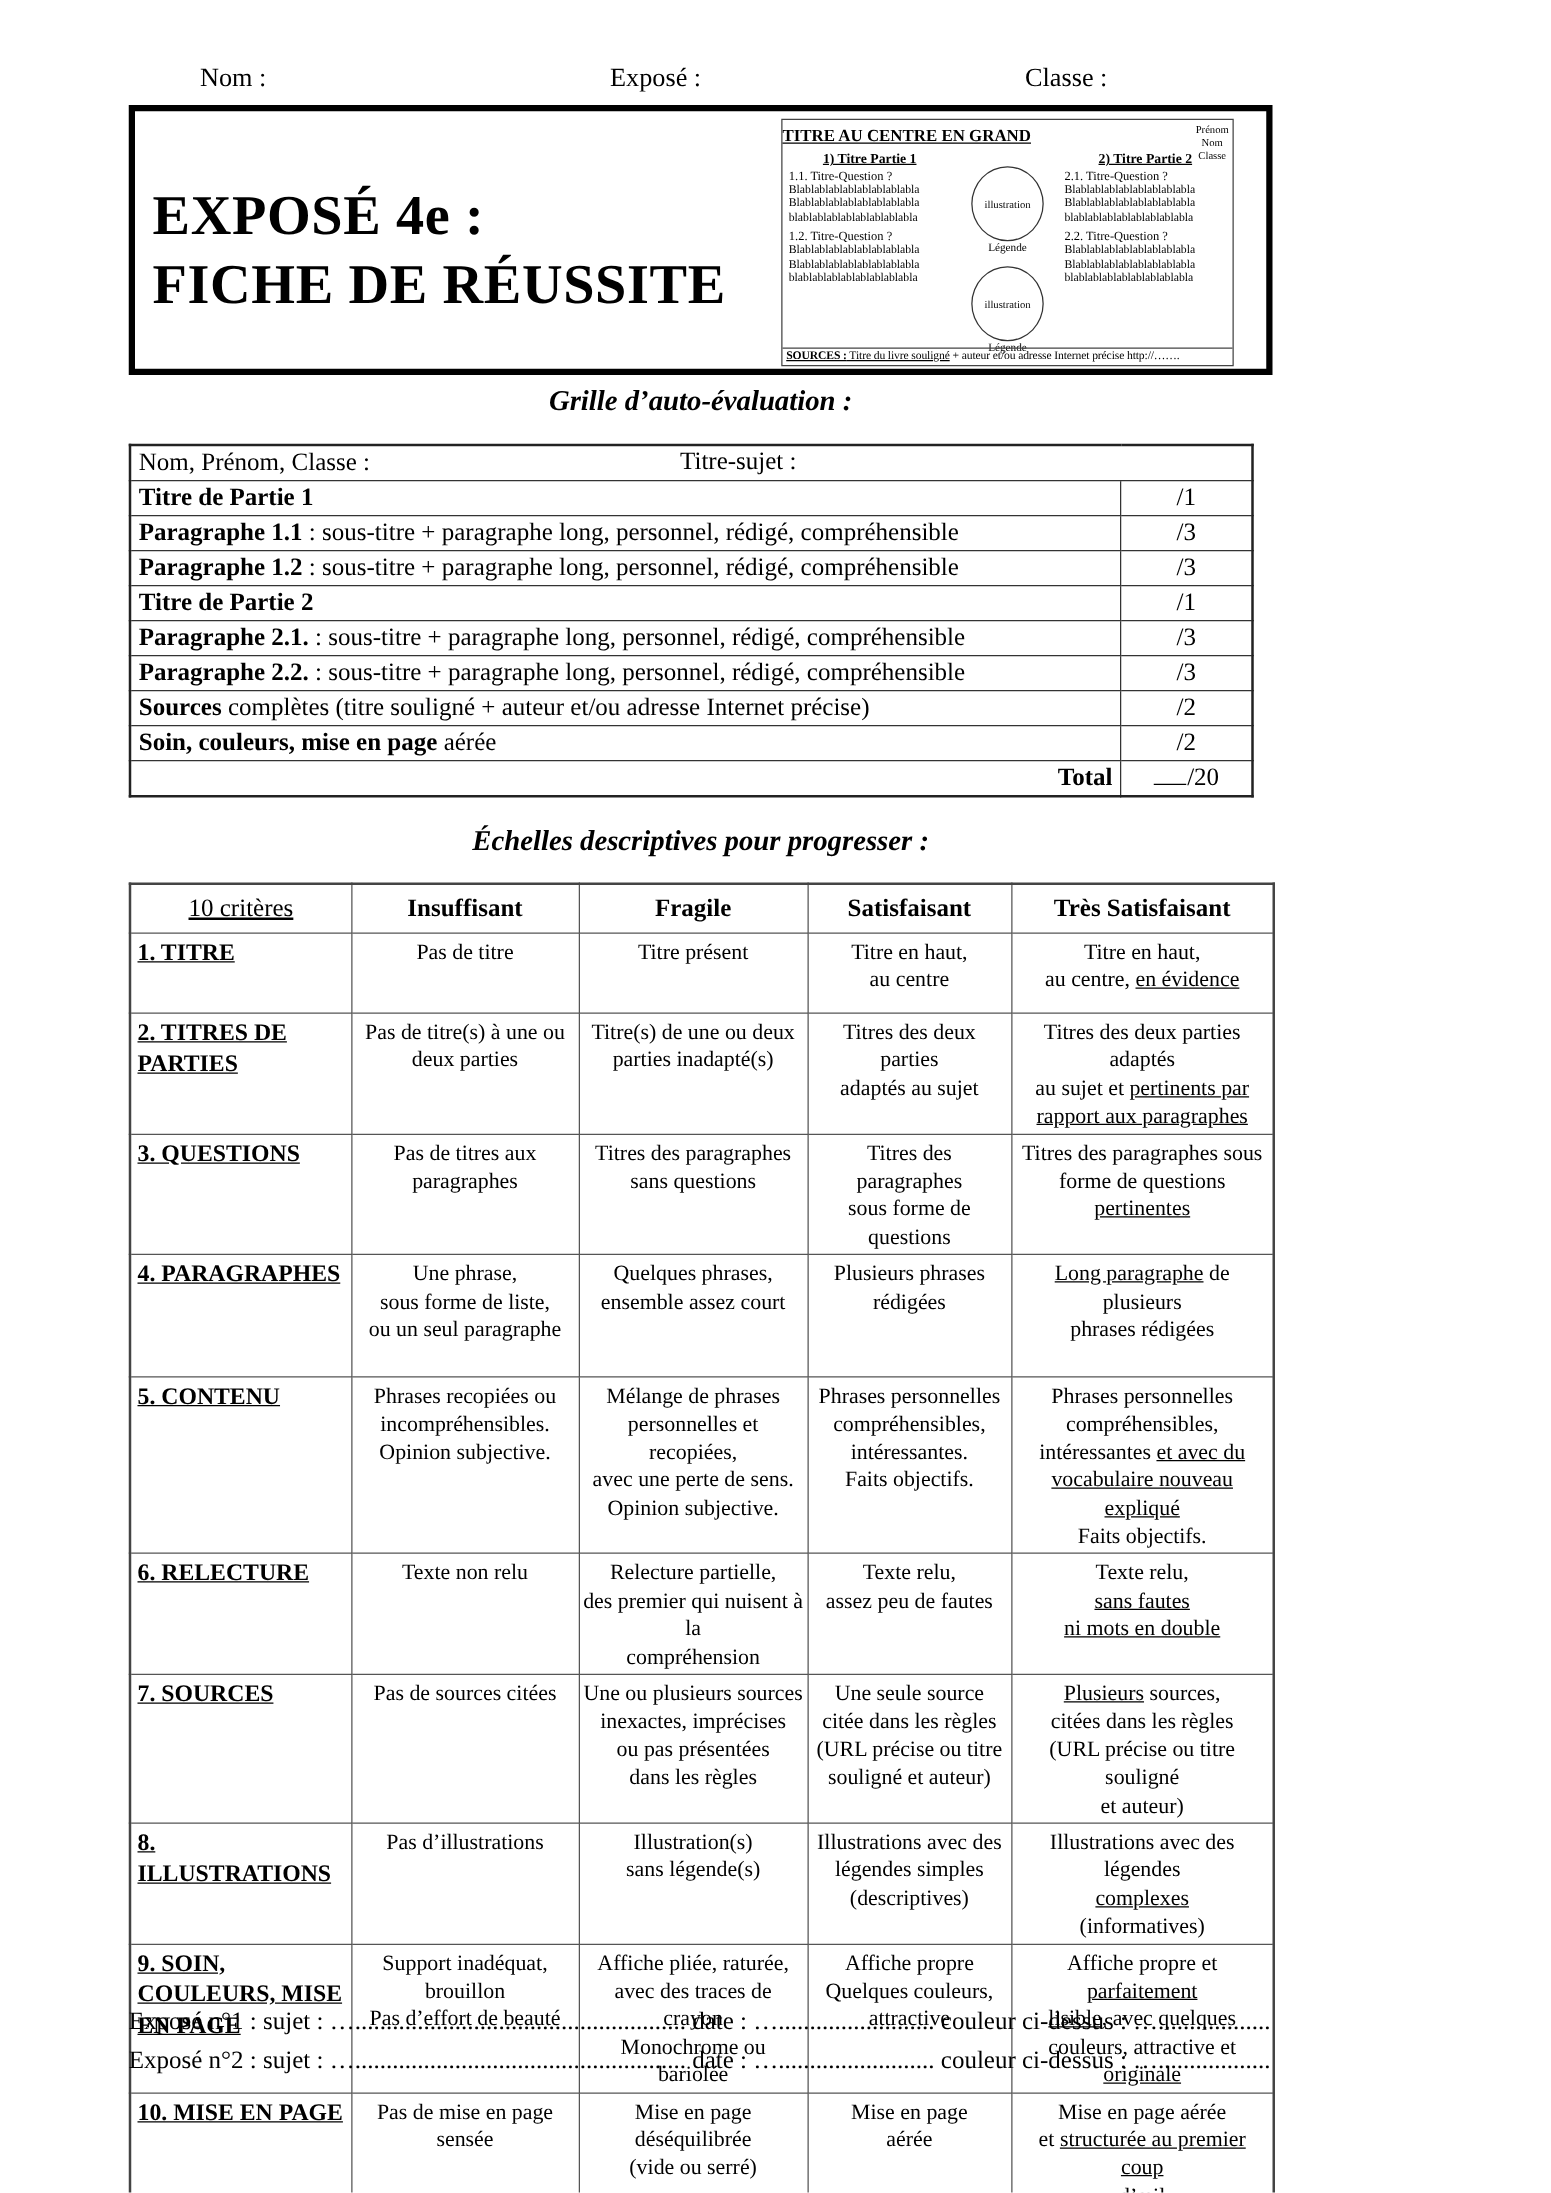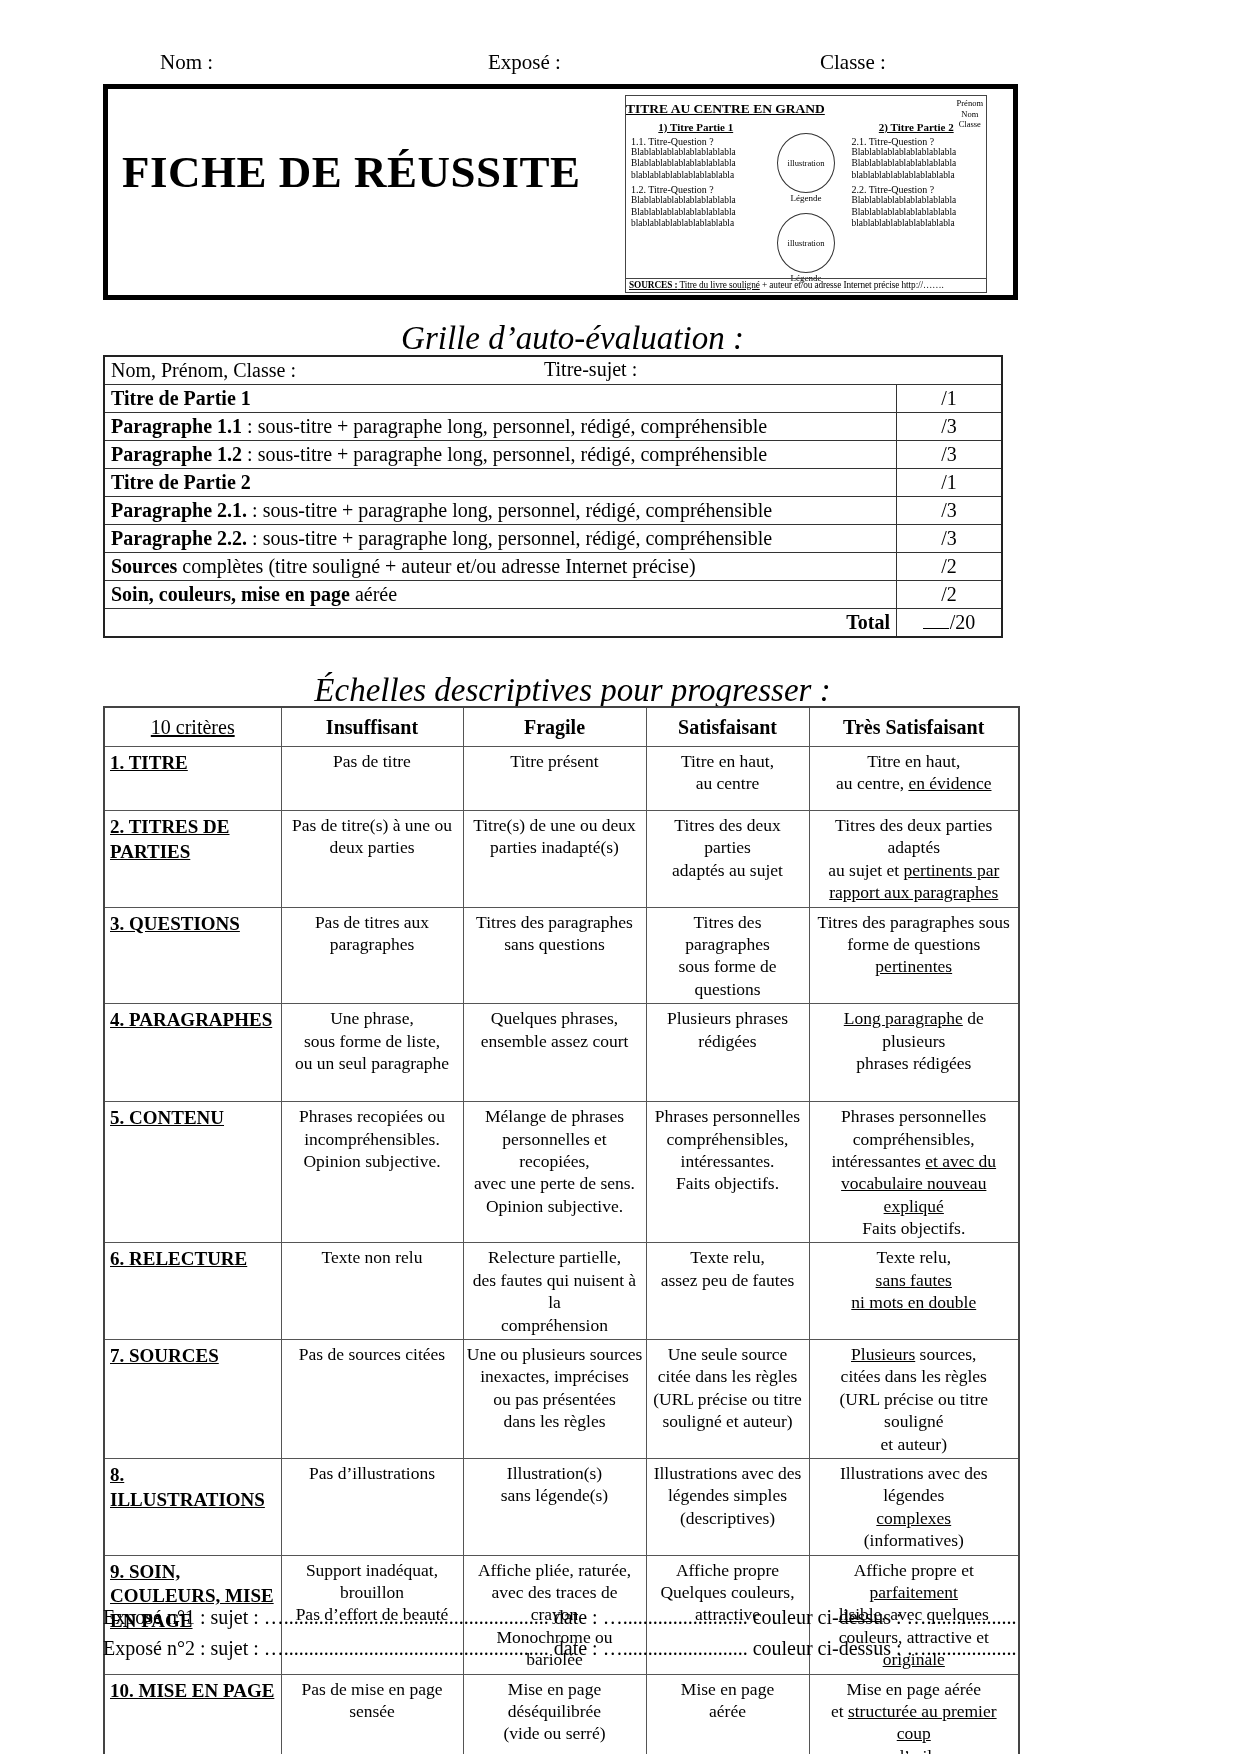--- a/index.html
+++ b/index.html
@@ -30,22 +30,22 @@
   .d-part{font-weight:bold;text-decoration:underline;font-size:11px;text-align:center;margin:4px 0 1px;}
   .d-q{font-size:10px;margin-top:3px;}
   .d-bla{font-size:9.4px;line-height:1.22;white-space:pre-line;}
   .d-mid{display:flex;flex-direction:column;align-items:center;padding-top:16px;gap:10px;}
   .d-fig{display:flex;flex-direction:column;align-items:center;}
   .d-circle{width:56px;height:58px;border:1px solid #333;border-radius:50%;display:flex;align-items:center;justify-content:center;font-size:8.5px;}
   .d-legend{font-size:9px;}
   .d-sources{position:absolute;left:0;right:0;bottom:0;border-top:1px solid #444;font-size:9.3px;letter-spacing:-.1px;padding:1px 3px 2px;white-space:nowrap;overflow:hidden;}
 
   
-  .sec-heading{position:absolute;left:103px;width:915px;margin:12px;text-align:center;
-    font-size:33px;font-weight:normal;font-style:italic;}
+  .sec-heading{position:absolute;left:103px;width:915px;margin:0;text-align:center;
+    font-size:23px;font-weight:bold;font-style:italic;}
   .h-grille{top:308px;}
   .h-rubric{top:660px;}
 
   
   table{border-collapse:collapse;}
   .grille{position:absolute;left:103px;top:355px;width:900px;border:2px solid #222;font-size:20px;}
   .grille td{border:1.5px solid #333;padding:1px 6px;height:25px;vertical-align:middle;}
   .grille .g-score{width:92px;text-align:center;}
   .g-top-cell{position:relative;}
   .g-top-right{position:absolute;left:49%;top:1px;}
@@ -80,20 +80,21 @@
 <div class="page">
 
   <div class="top-labels">
     <span class="lbl-nom">Nom :</span>
     <span class="lbl-prenom">Exposé :</span>
     <span class="lbl-classe">Classe :</span>
   </div>
 
   <div class="title-box">
     <div class="main-title">
+      <div>EXPOSÉ 4e :</div>
       <div>FICHE DE RÉUSSITE</div>
     </div>
 
     <div class="diagram">
       <div class="d-corner">Prénom
 Nom
 Classe</div>
       <div class="d-title">TITRE AU CENTRE EN GRAND</div>
       <div class="d-grid">
         <div class="d-col">
@@ -280,21 +281,21 @@
           <td class="r-cell"><span>Phrases personnelles
 compréhensibles,
 intéressantes </span><span class="u">et avec du
 vocabulaire nouveau expliqué</span><span>
 Faits objectifs.</span></td>
         </tr>
         <tr>
           <td class="r-crit">6. RELECTURE</td>
           <td class="r-cell"><span>Texte non relu</span></td>
           <td class="r-cell"><span>Relecture partielle,
-des fautes qui nuisent à la
+des premier qui nuisent à la
 compréhension</span></td>
           <td class="r-cell"><span>Texte relu,
 assez peu de fautes</span></td>
           <td class="r-cell"><span>Texte relu,
 </span><span class="u">sans fautes</span><span>
 </span><span class="u">ni mots en double</span></td>
         </tr>
         <tr>
           <td class="r-crit">7. SOURCES</td>
           <td class="r-cell"><span>Pas de sources citées</span></td>

